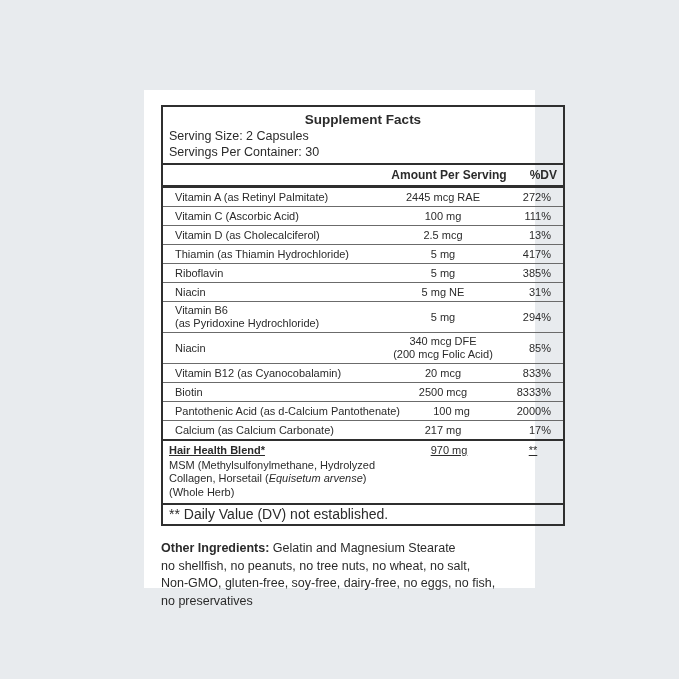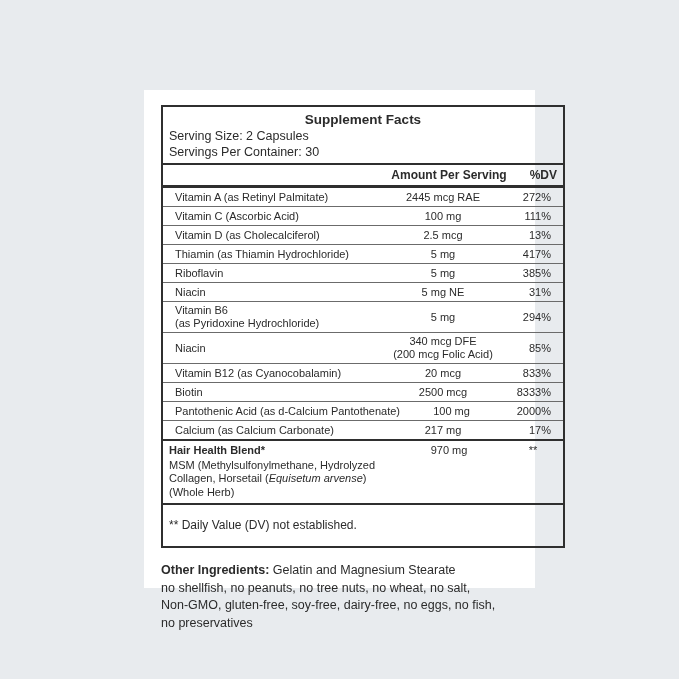--- a/index.html
+++ b/index.html
@@ -60,29 +60,29 @@
     border-top: 1px solid #6b6b6b;
     min-height: 14px;
   }
   .rows .row:first-child { border-top: none; }
   .blend-section {
     border-top: 2.5px solid var(--line, #2f2f2f);
     padding: 3px 6px 4px 6px;
     font-size: 11px;
     line-height: 13.5px;
   }
-  .blend-top { display: flex; align-items: center; }
+  .blend-top { display: flex; align-items: center; text-decoration: underline; }
   .blend-top .name { font-weight: bold; }
   .blend-top .dv { text-align: center; }
   .blend-desc { width: 235px; margin-top: 1px; }
   .blend-desc .it { font-style: italic; }
   .footnote {
     border-top: 2px solid var(--line, #2f2f2f);
-    padding: 14px 6px;
-    font-size: 12px;
+    padding: 3px 6px;
+    font-size: 14px;
     line-height: 13px;
   }
   .other-block {
     margin-top: 14px;
     font-size: 12.5px;
     line-height: 17.5px;
   }
   .other-block .bold { font-weight: bold; }
 </style>
 </head>

